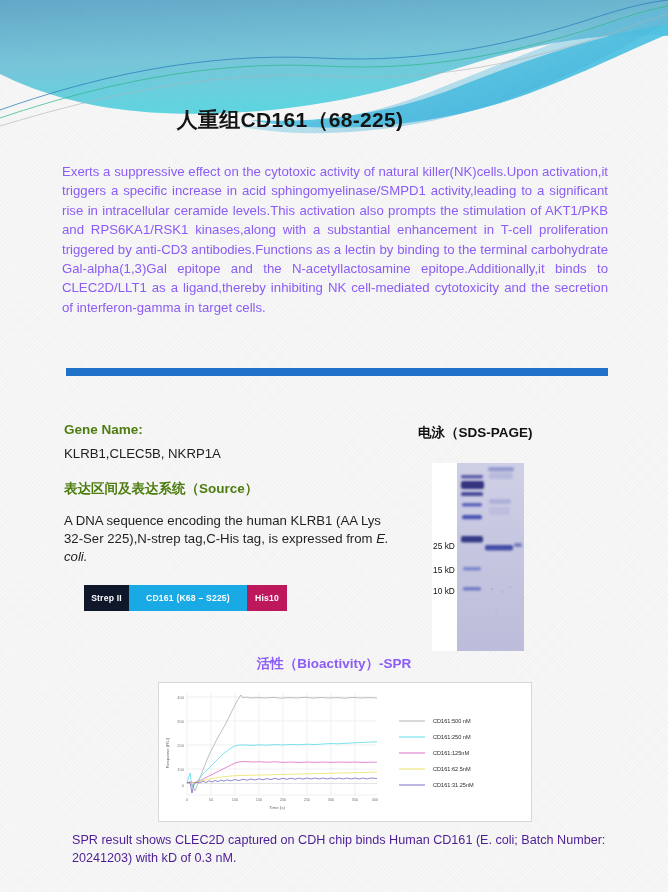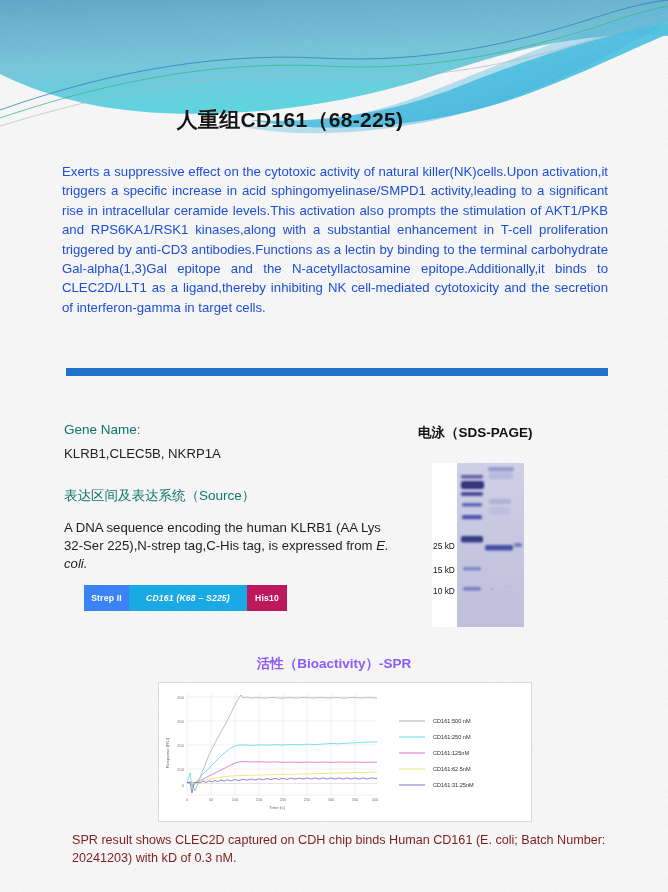--- a/index.html
+++ b/index.html
@@ -53,21 +53,21 @@
   
   .intro {
     position: absolute;
     top: 162px;
     left: 62px;
     width: 546px;
     font-size: 13.2px;
     line-height: 19.4px;
     text-align: justify;
     text-justify: inter-word;
-    color: #1d4ed8;
+    color: #8b5cf6;
     z-index: 6;
   }
 
   
   .divider {
     position: absolute;
     top: 368px;
     left: 66px;
     width: 542px;
     height: 8px;
@@ -78,31 +78,31 @@
   
   .left-col {
     position: absolute;
     top: 422px;
     left: 64px;
     width: 330px;
     z-index: 6;
   }
   .h-bold {
     font-size: 13.5px;
-    font-weight: normal;
-    color: #0f766e;
+    font-weight: bold;
+    color: #4d7c0f;
     margin: 0;
   }
   .plain {
     font-size: 13.2px;
     color: #1f1f1f;
     margin: 8px 0 0 0;
     line-height: 18px;
   }
-  .gap-lg { margin-top: 24px; }
+  .gap-lg { margin-top: 17px; }
   .gap-md { margin-top: 14px; }
   .ital { font-style: italic; }
 
   
   .construct {
     position: absolute;
     top: 585px;
     left: 84px;
     display: flex;
     height: 26px;
@@ -112,39 +112,39 @@
     display: flex;
     align-items: center;
     justify-content: center;
     color: #ffffff;
     font-size: 8.6px;
     font-weight: bold;
     letter-spacing: 0.2px;
     white-space: nowrap;
   }
   .seg-strep { background: #71893f; width: 45px; }
-  .seg-core  { background: #19aae6; width: 118px; font-style: italic; }
+  .seg-core  { background: #19aae6; width: 118px; }
   .seg-his   { background: #e8791a; width: 40px; }
 
   
   .gel-title {
     position: absolute;
     top: 424px;
     left: 418px;
     font-size: 13.5px;
     font-weight: bold;
     color: #111;
     z-index: 6;
   }
   .gel-box {
     position: absolute;
     top: 463px;
     left: 432px;
     width: 92px;
-    height: 164px;
+    height: 188px;
     z-index: 6;
     overflow: hidden;
   }
   .gel-box svg { display: block; }
 
   
   .spr-title {
     position: absolute;
     top: 655px;
     left: 0;
@@ -167,21 +167,21 @@
   }
   .spr-box svg { display: block; }
 
   .caption {
     position: absolute;
     top: 832px;
     left: 72px;
     width: 534px;
     font-size: 12.6px;
     line-height: 17.5px;
-    color: #7f1d1d;
+    color: #4c1d95;
     z-index: 6;
   }
 
   .legend-label {
     font-size: 5.6px;
     fill: #2b2b2b;
     font-family: "Liberation Sans", sans-serif;
   }
   .ax-label {
     font-size: 4px;
@@ -243,21 +243,21 @@
 <div class="left-col">
   <div class="h-bold">Gene Name:</div>
   <div class="plain">KLRB1,CLEC5B, NKRP1A</div>
 
   <div class="h-bold gap-lg">表达区间及表达系统（Source）</div>
 
   <div class="plain gap-md"><span>A DNA sequence encoding the human KLRB1 (AA Lys 32-Ser 225),N-strep tag,C-His tag, is expressed from </span><span class="ital">E. coli.</span></div>
 </div>
 
 <div class="construct">
-  <div class="seg seg-strep" style="background: #3b82f6;">Strep II</div>
+  <div class="seg seg-strep" style="background: #0f172a;">Strep II</div>
   <div class="seg seg-core" style="background: rgb(25, 170, 230);">CD161 (K68 – S225)</div>
   <div class="seg seg-his" style="background: #be185d;">His10</div>
 </div>
 
 <div class="gel-title">电泳（SDS-PAGE)</div>
 <div class="gel-box">
   <svg width="92" height="188" viewBox="0 0 92 188" xmlns="http://www.w3.org/2000/svg">
     <defs>
       <linearGradient id="gelBg" x1="0" y1="0" x2="0" y2="1">
         <stop offset="0%" stop-color="#cfcfe6"></stop>

